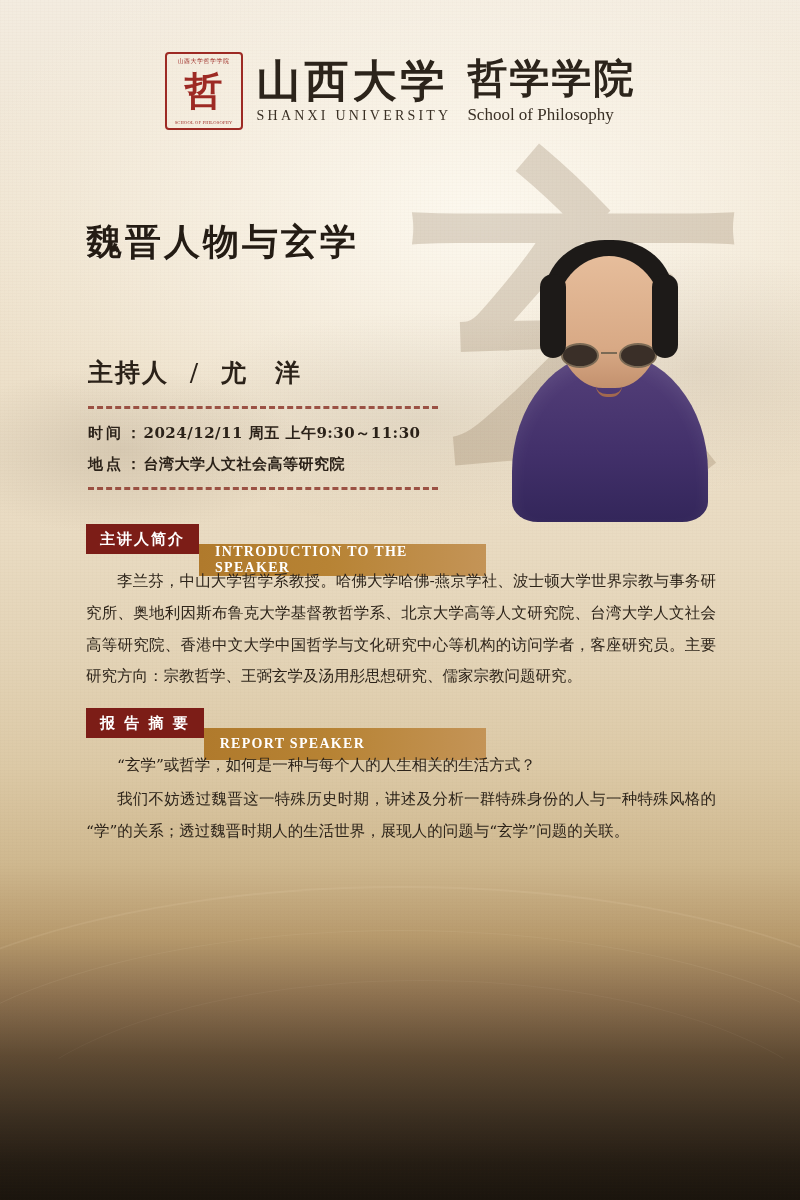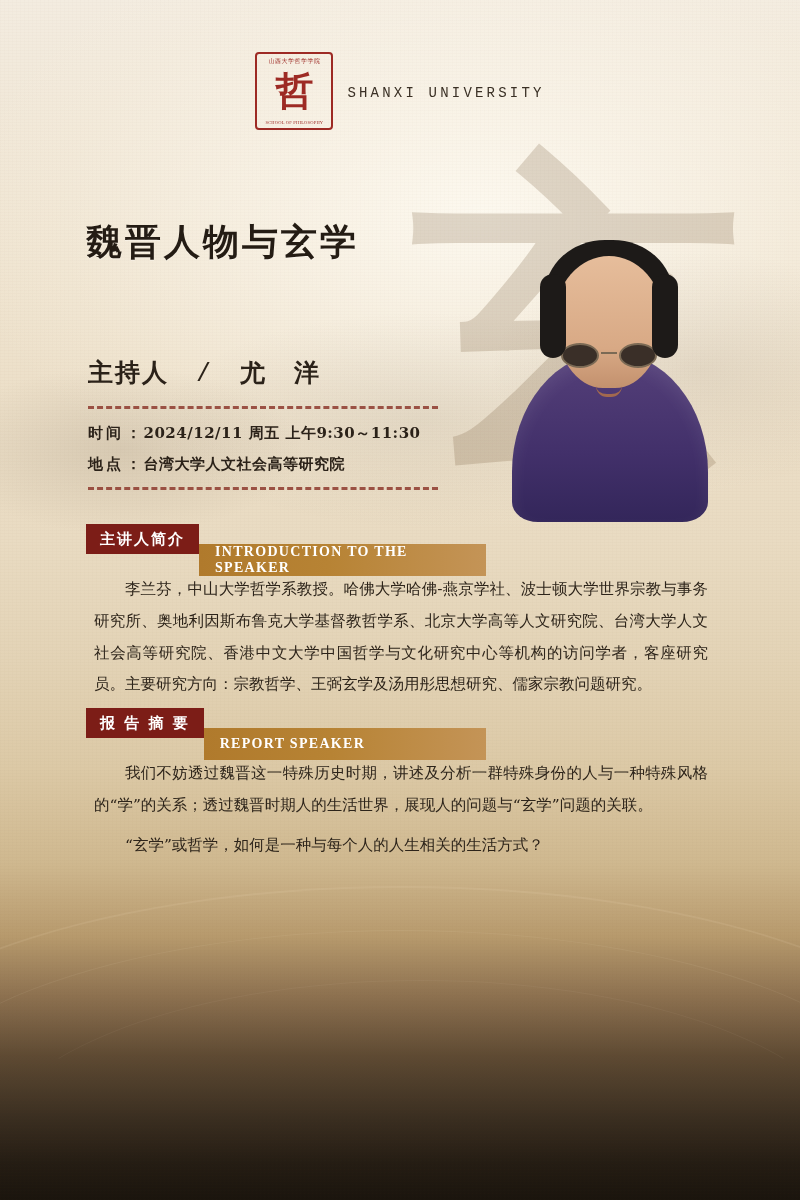--- a/index.html
+++ b/index.html
@@ -134,21 +134,21 @@
     font-weight: 700;
     font-family: "DejaVu Serif", serif;
     line-height: 1.05;
   }
   .uni-en {
     font-size: 14px;
     letter-spacing: 3.2px;
     color: #3a3025;
     text-align: center;
     margin-top: 4px;
-    font-family: Liberation Mono, monospace;
+    font-family: Liberation Serif, serif;
   }
   .school-block { display: flex; flex-direction: column; margin-left: 2px; }
   .school-cn {
     font-size: 40px;
     letter-spacing: 2px;
     color: #2c241b;
     font-weight: 700;
     font-family: "DejaVu Serif", serif;
     line-height: 1.05;
   }
@@ -173,21 +173,21 @@
   .credit-row {
     position: absolute;
     left: 88px;
     font-size: 25px;
     font-weight: 700;
     letter-spacing: 2px;
     color: #2b2219;
     font-family: "DejaVu Serif", serif;
   }
   .credit-row.r1 { top: 310px; }
-  .credit-row.r2 { top: 356px; font-family: Liberation Mono, monospace; }
+  .credit-row.r2 { top: 356px; }
   .credit-row .sep { margin: 0 10px; font-weight: 400; }
 
   .dashline {
     position: absolute;
     left: 88px;
     width: 350px;
     height: 0;
     border-top: 3px dashed #8e3a2e;
     opacity: .85;
   }
@@ -336,40 +336,45 @@
     left: 86px;
     width: 630px;
     font-size: 15.5px;
     line-height: 2.05;
     color: #2d241a;
     font-family: "DejaVu Serif", serif;
     text-align: justify;
   }
   .body-text.bio { top: 566px; }
   .body-text.summary { top: 750px; }
-  .body-text p { margin: 8px; }
+  .body-text p { margin: 0; }
   .body-text p.indent { text-indent: 2em; }
   .body-text p + p { margin-top: 2px; }
 </style>
 </head>
 <body>
 
 <div class="poster">
   <div class="texture"></div>
   <div class="ink-mountain"></div>
   <div class="ghost-glyph">玄</div>
 
   <div class="header">
     <div class="seal">
       <div class="seal-top">山西大学哲学学院</div>
       <div class="seal-inner">哲</div>
       <div class="seal-bottom">SCHOOL OF PHILOSOPHY</div>
     </div>
     <div class="uni-block">
+      <div class="uni-cn">山西大学</div>
       <div class="uni-en">SHANXI UNIVERSITY</div>
+    </div>
+    <div class="school-block">
+      <div class="school-cn">哲学学院</div>
+      <div class="school-en">School of Philosophy</div>
     </div>
   </div>
 
   <div class="title">魏晋人物与玄学</div>
 
   <div class="credit-row r2">
     <span>主持人</span>
     <span class="sep">/</span>
     <span>尤　洋</span>
   </div>
@@ -407,22 +412,22 @@
   </div>
   <div class="body-text bio">
     <p class="indent">李兰芬，中山大学哲学系教授。哈佛大学哈佛-燕京学社、波士顿大学世界宗教与事务研究所、奥地利因斯布鲁克大学基督教哲学系、北京大学高等人文研究院、台湾大学人文社会高等研究院、香港中文大学中国哲学与文化研究中心等机构的访问学者，客座研究员。主要研究方向：宗教哲学、王弼玄学及汤用彤思想研究、儒家宗教问题研究。</p>
   </div>
 
   <div class="section-head sh2">
     <div class="cn">报 告 摘 要</div>
     <div class="en">REPORT SPEAKER</div>
   </div>
   <div class="body-text summary">
+    <p class="indent">“玄学”或哲学，如何是一种与每个人的人生相关的生活方式？</p>
     <p class="indent">我们不妨透过魏晋这一特殊历史时期，讲述及分析一群特殊身份的人与一种特殊风格的“学”的关系；透过魏晋时期人的生活世界，展现人的问题与“玄学”问题的关联。</p>
-    <p class="indent">“玄学”或哲学，如何是一种与每个人的人生相关的生活方式？</p>
   </div>
 
   <div class="bottom-scene">
     <div class="arc" style="left:-120px; top:26px; width:1160px; height:440px; border-width:2px;"></div>
     <div class="arc" style="left:-60px; top:70px; width:1040px; height:400px; border-width:1.5px; border-top-color:rgba(255,240,210,0.07);"></div>
     <div class="arc" style="left:40px; top:120px; width:880px; height:360px; border-width:1px; border-top-color:rgba(255,240,210,0.05);"></div>
   </div>
 </div>
 
 </body></html>

